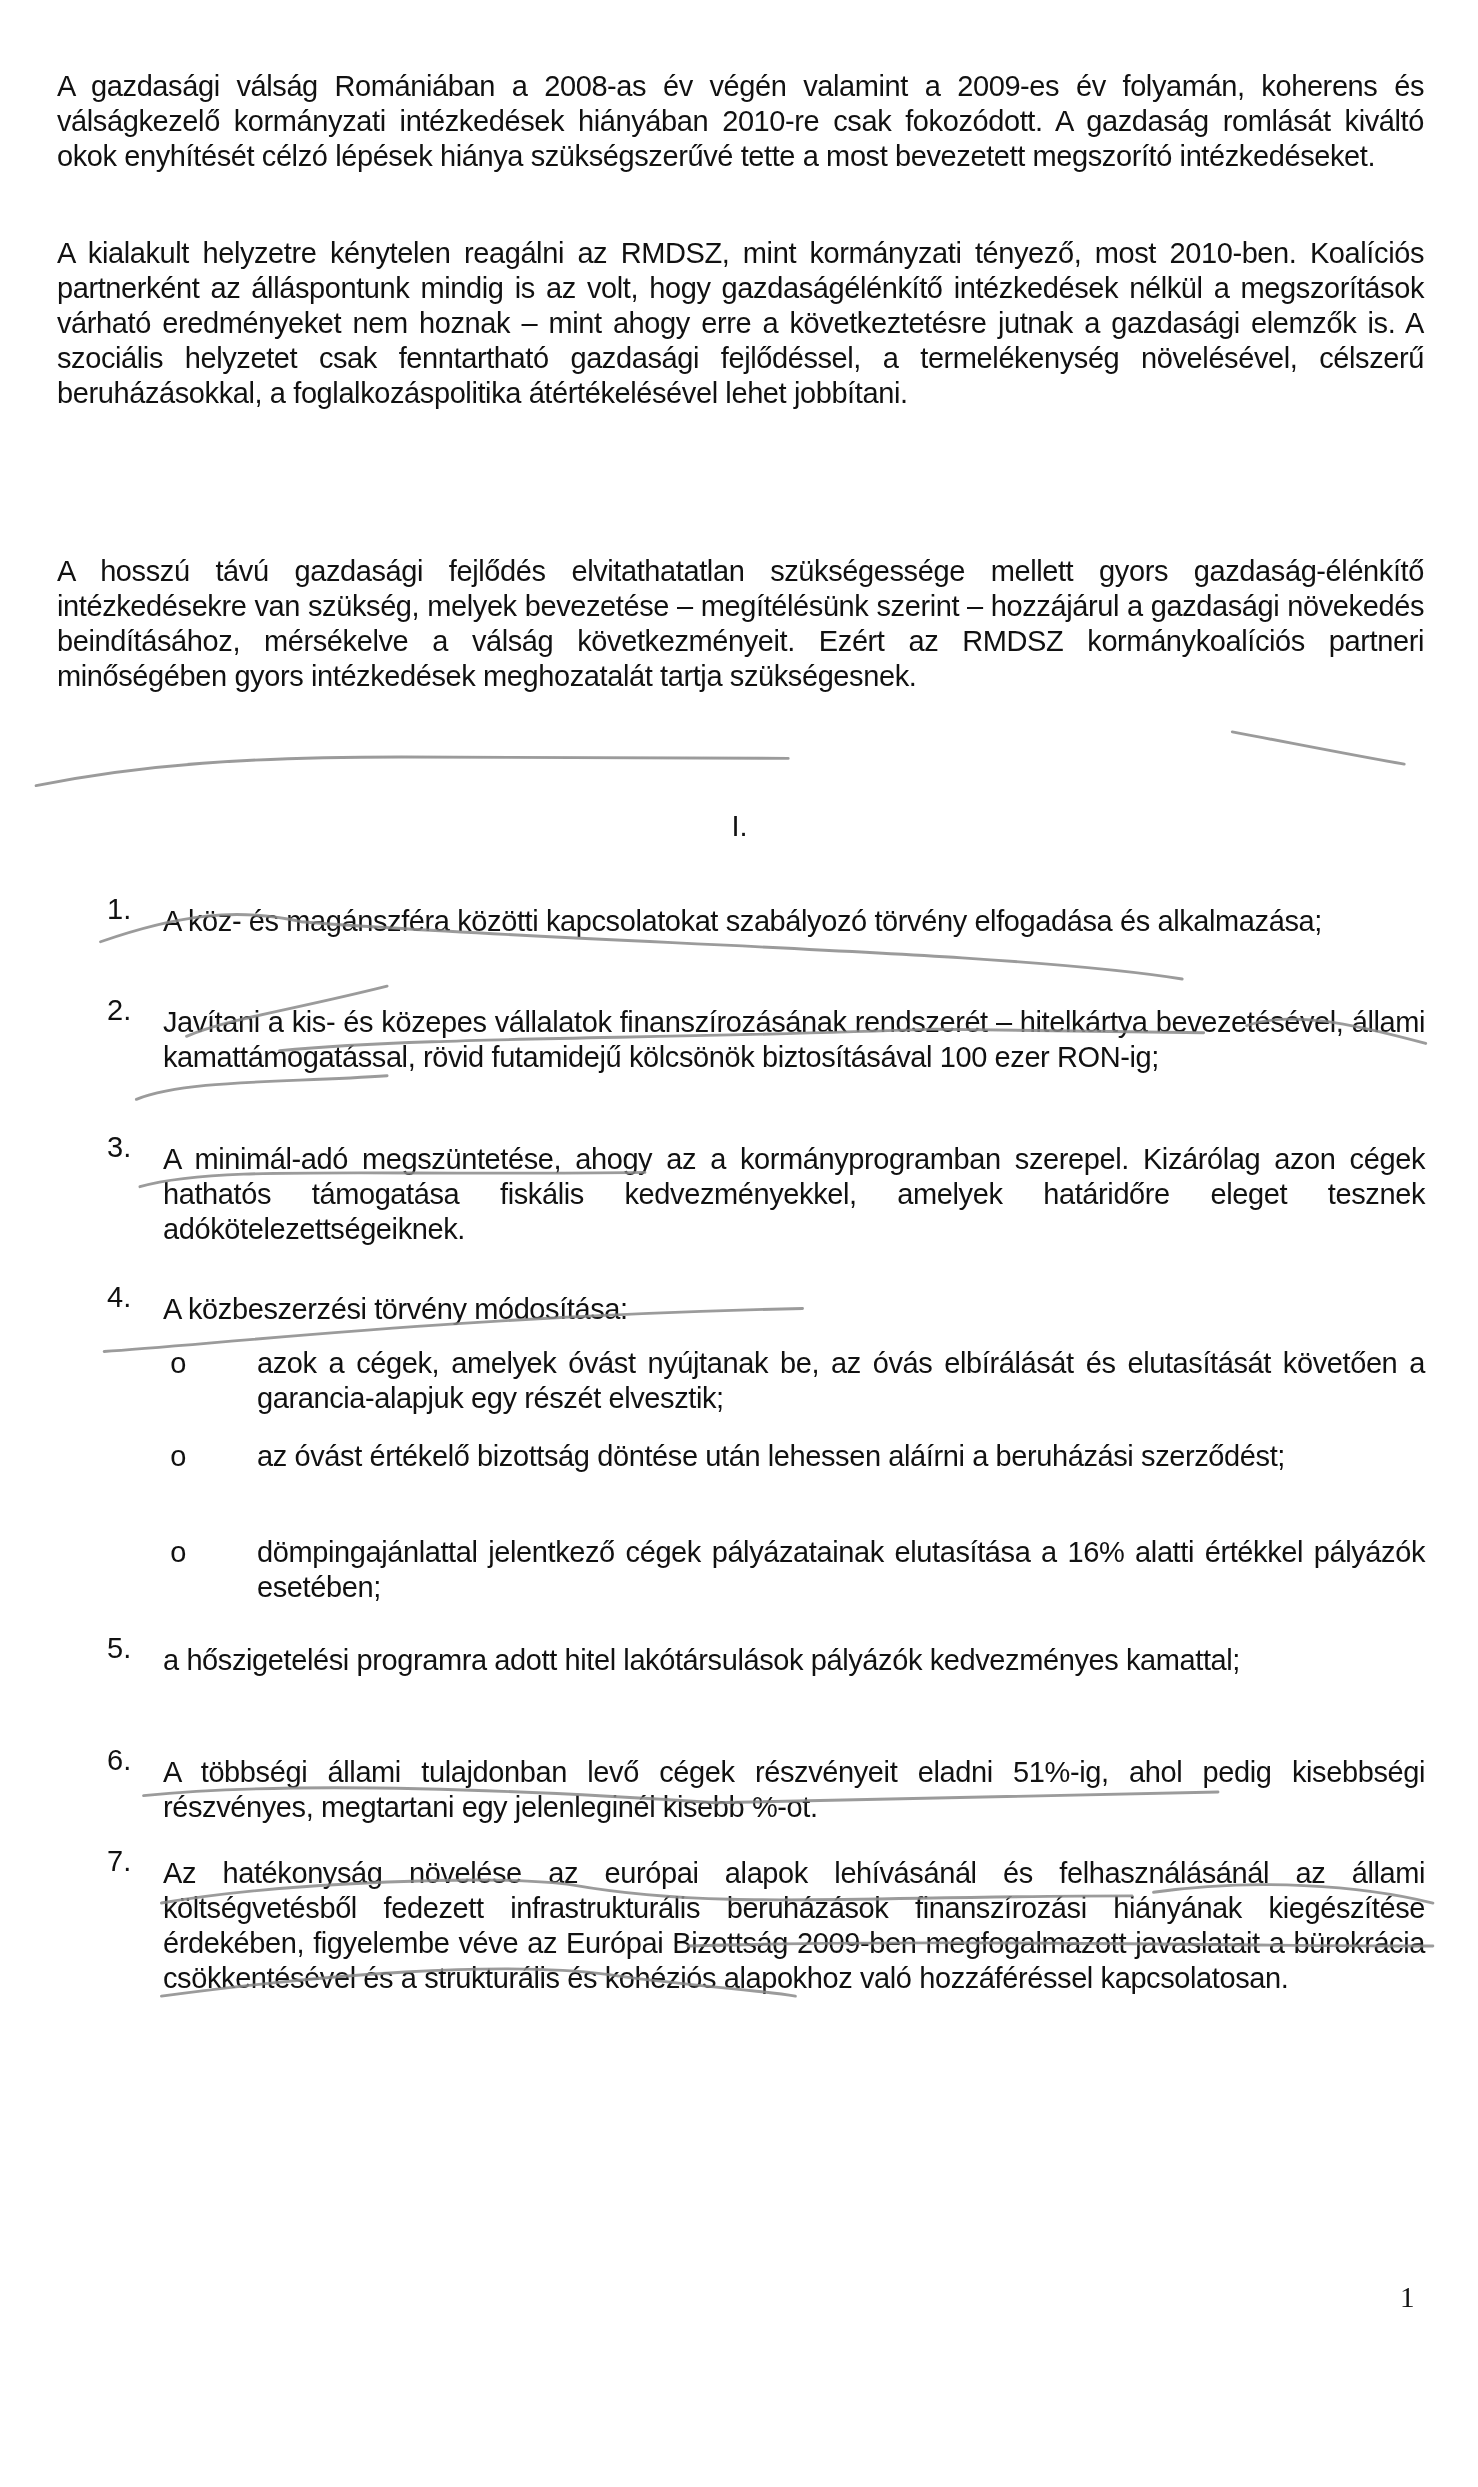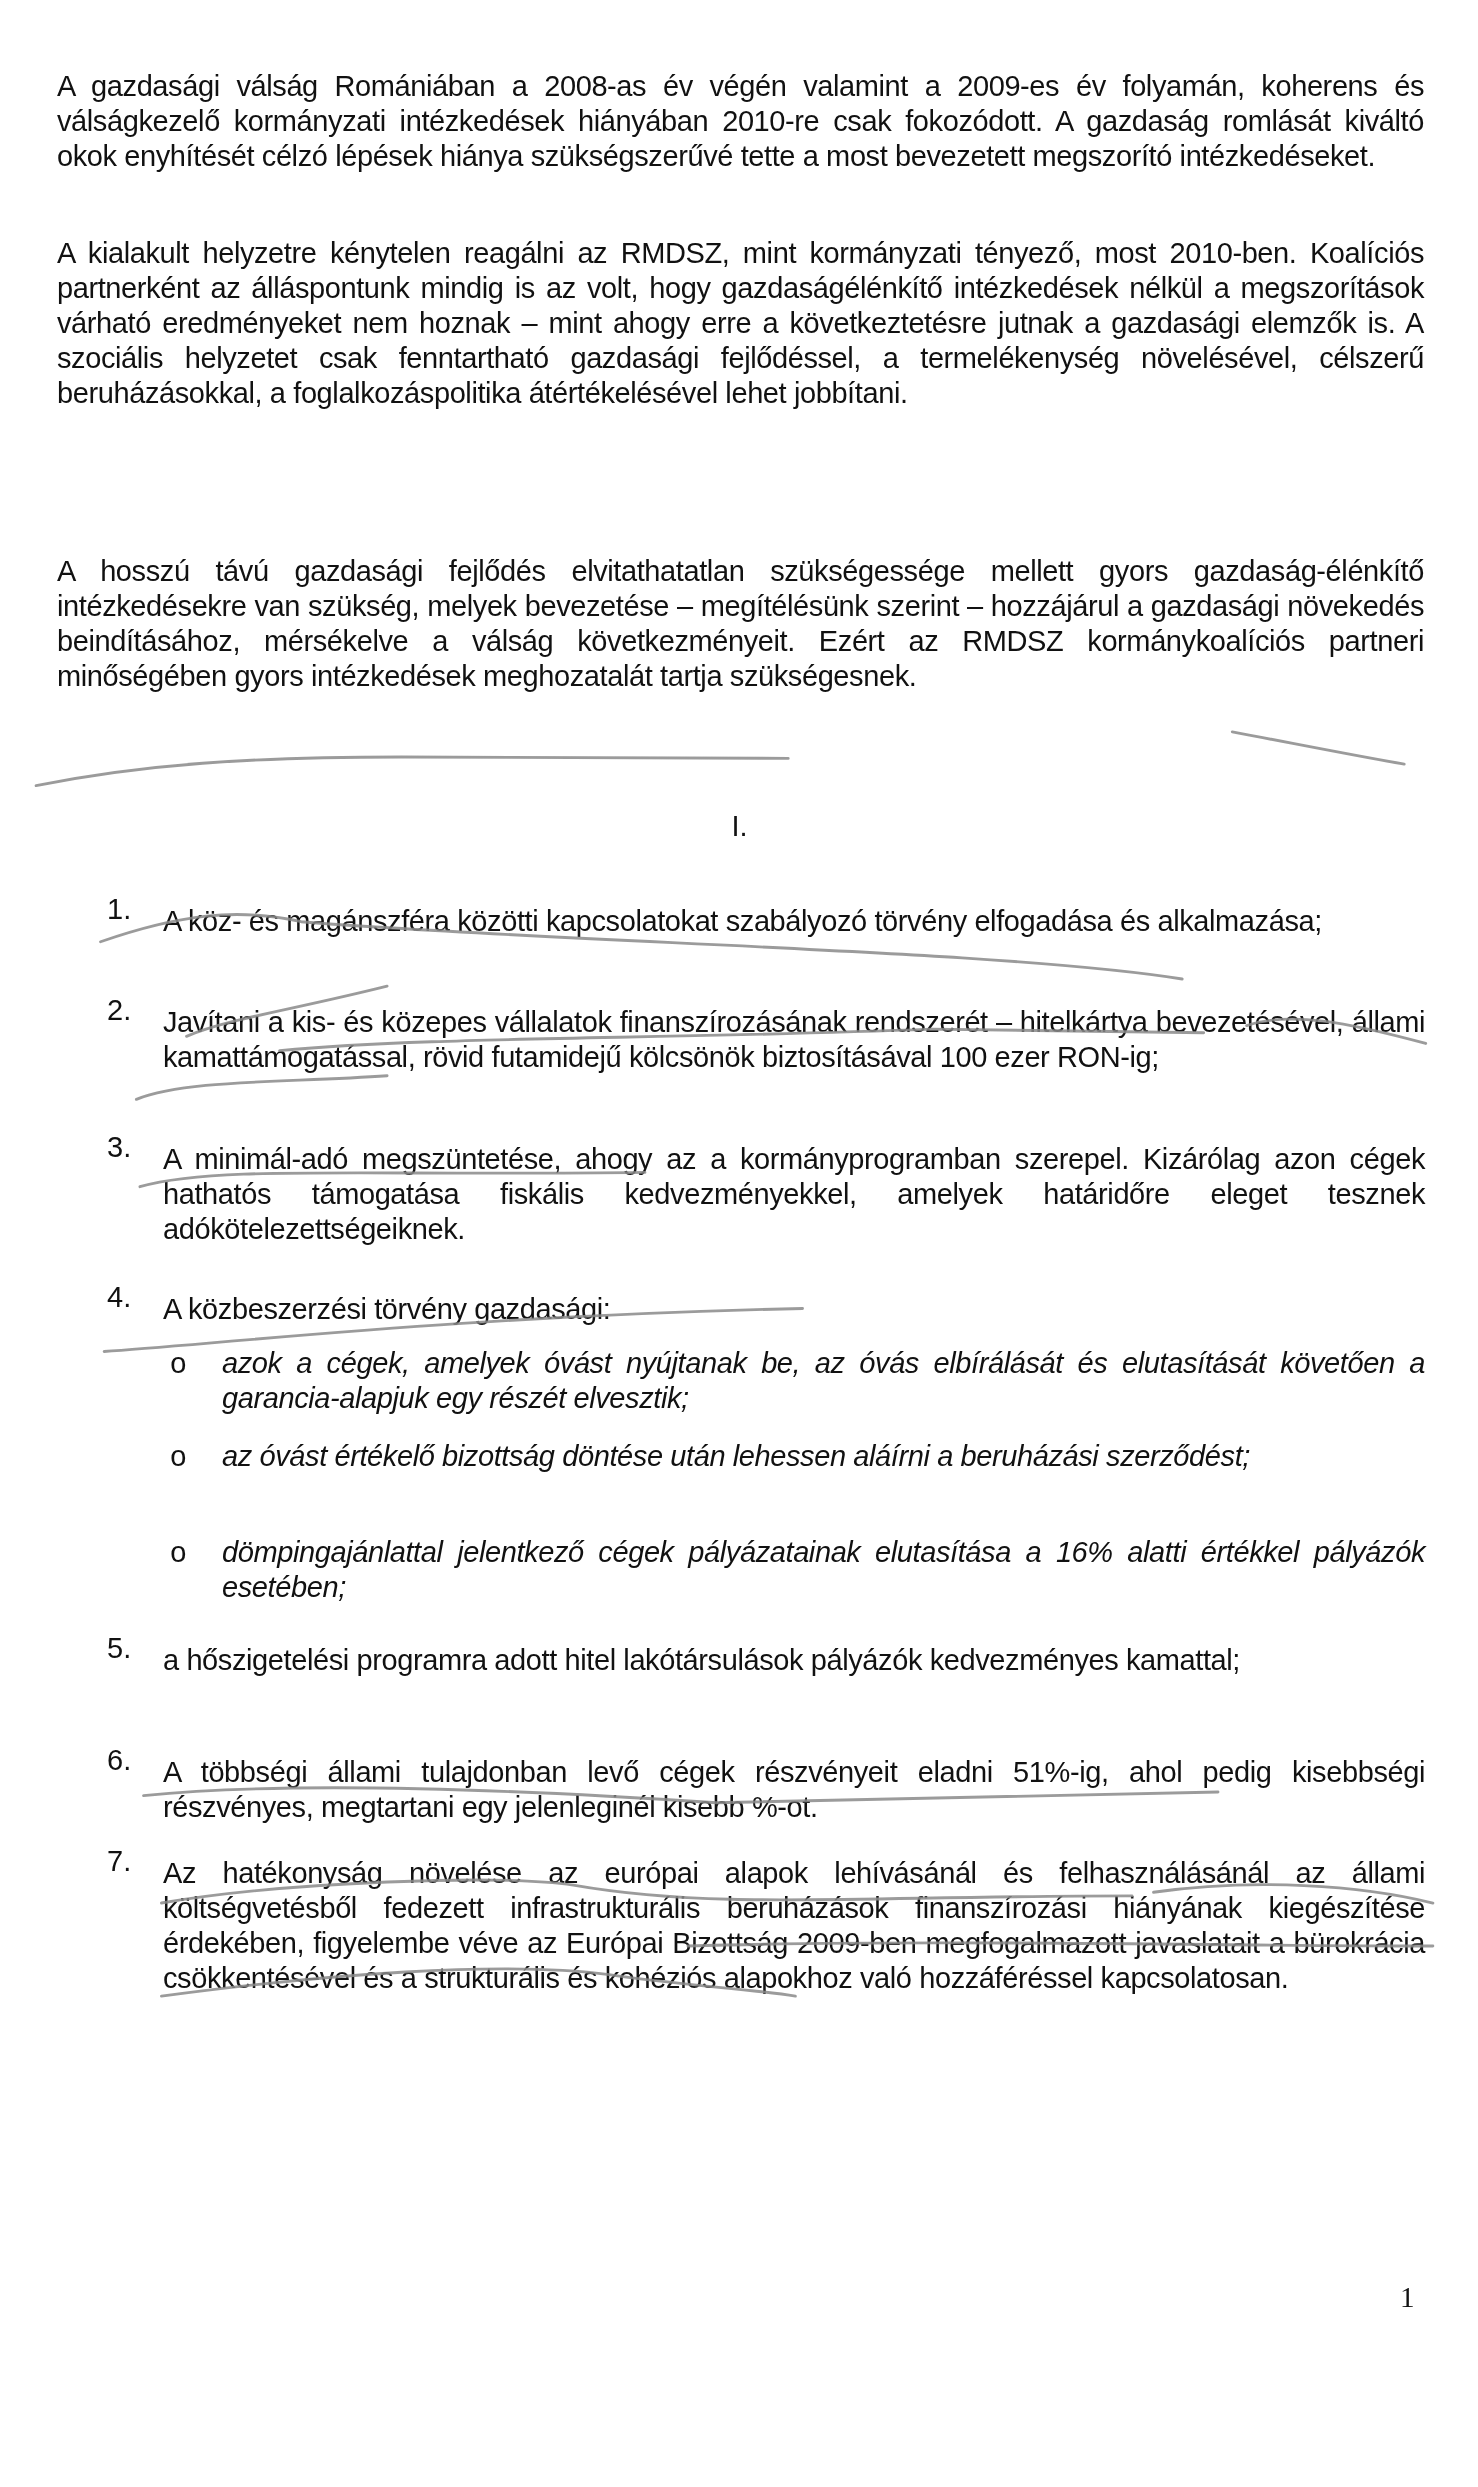--- a/index.html
+++ b/index.html
@@ -8,21 +8,21 @@
   .page { position: absolute; left: 0; top: 12px; width: 1479px; height: 2487px; }
   .para { position: absolute; left: 57px; width: 1367px; font-size: 29px; line-height: 35px;
           text-align: justify; text-align-last: left; letter-spacing: -0.4px; margin: 0; }
   .heading { position: absolute; left: 0; width: 1479px; text-align: center; top: 797px;
              font-size: 29px; line-height: 35px; margin: 0; }
   .item { position: absolute; left: 107px; width: 1318px; font-size: 29px; line-height: 35px; }
   .item .num { position: absolute; left: 0; top: 0; width: 50px; }
   .item .body { margin-left: 56px; text-align: justify; text-align-last: left; letter-spacing: -0.4px; margin-top: 12px; }
   .sub { position: absolute; left: 163px; width: 1262px; font-size: 29px; line-height: 35px; }
   .sub .bullet { position: absolute; left: 7.2px; top: 0; }
-  .sub .body { margin-left: 59px; text-align: justify; text-align-last: left; letter-spacing: -0.4px; font-style: italic; }
+  .sub .body { margin-left: 94px; text-align: justify; text-align-last: left; letter-spacing: -0.4px; }
   .page-number { position: absolute; left: 1400px; top: 2269px; font-family: "Liberation Serif", serif;
                  font-size: 29px; }
   svg.marks { position: absolute; left: 0; top: 0; pointer-events: none; }
   .pencil { fill: none; stroke: #8a8a8a; stroke-width: 4; stroke-linecap: round; opacity: 0.85; }
 </style>
 </head>
 <body>
 
 <div class="page">
 
@@ -39,21 +39,21 @@
   <div class="item" style="top:981px">
     <span class="num">2.</span>
     <div class="body">Javítani a kis- és közepes vállalatok finanszírozásának rendszerét – hitelkártya bevezetésével, állami kamattámogatással, rövid futamidejű kölcsönök biztosításával 100 ezer RON-ig;</div>
   </div>
   <div class="item" style="top:1118px">
     <span class="num">3.</span>
     <div class="body">A minimál-adó megszüntetése, ahogy az a kormányprogramban szerepel. Kizárólag azon cégek hathatós támogatása fiskális kedvezményekkel, amelyek határidőre eleget tesznek adókötelezettségeiknek.</div>
   </div>
   <div class="item" style="top:1268px">
     <span class="num">4.</span>
-    <div class="body">A közbeszerzési törvény gazdasági:</div>
+    <div class="body">A közbeszerzési törvény módosítása:</div>
   </div>
 
   <div class="sub" style="top:1334px">
     <span class="bullet">o</span>
     <div class="body">azok a cégek, amelyek óvást nyújtanak be, az óvás elbírálását és elutasítását követően a garancia-alapjuk egy részét elvesztik;</div>
   </div>
   <div class="sub" style="top:1427px">
     <span class="bullet">o</span>
     <div class="body">az óvást értékelő bizottság döntése után lehessen aláírni a beruházási szerződést;</div>
   </div>

